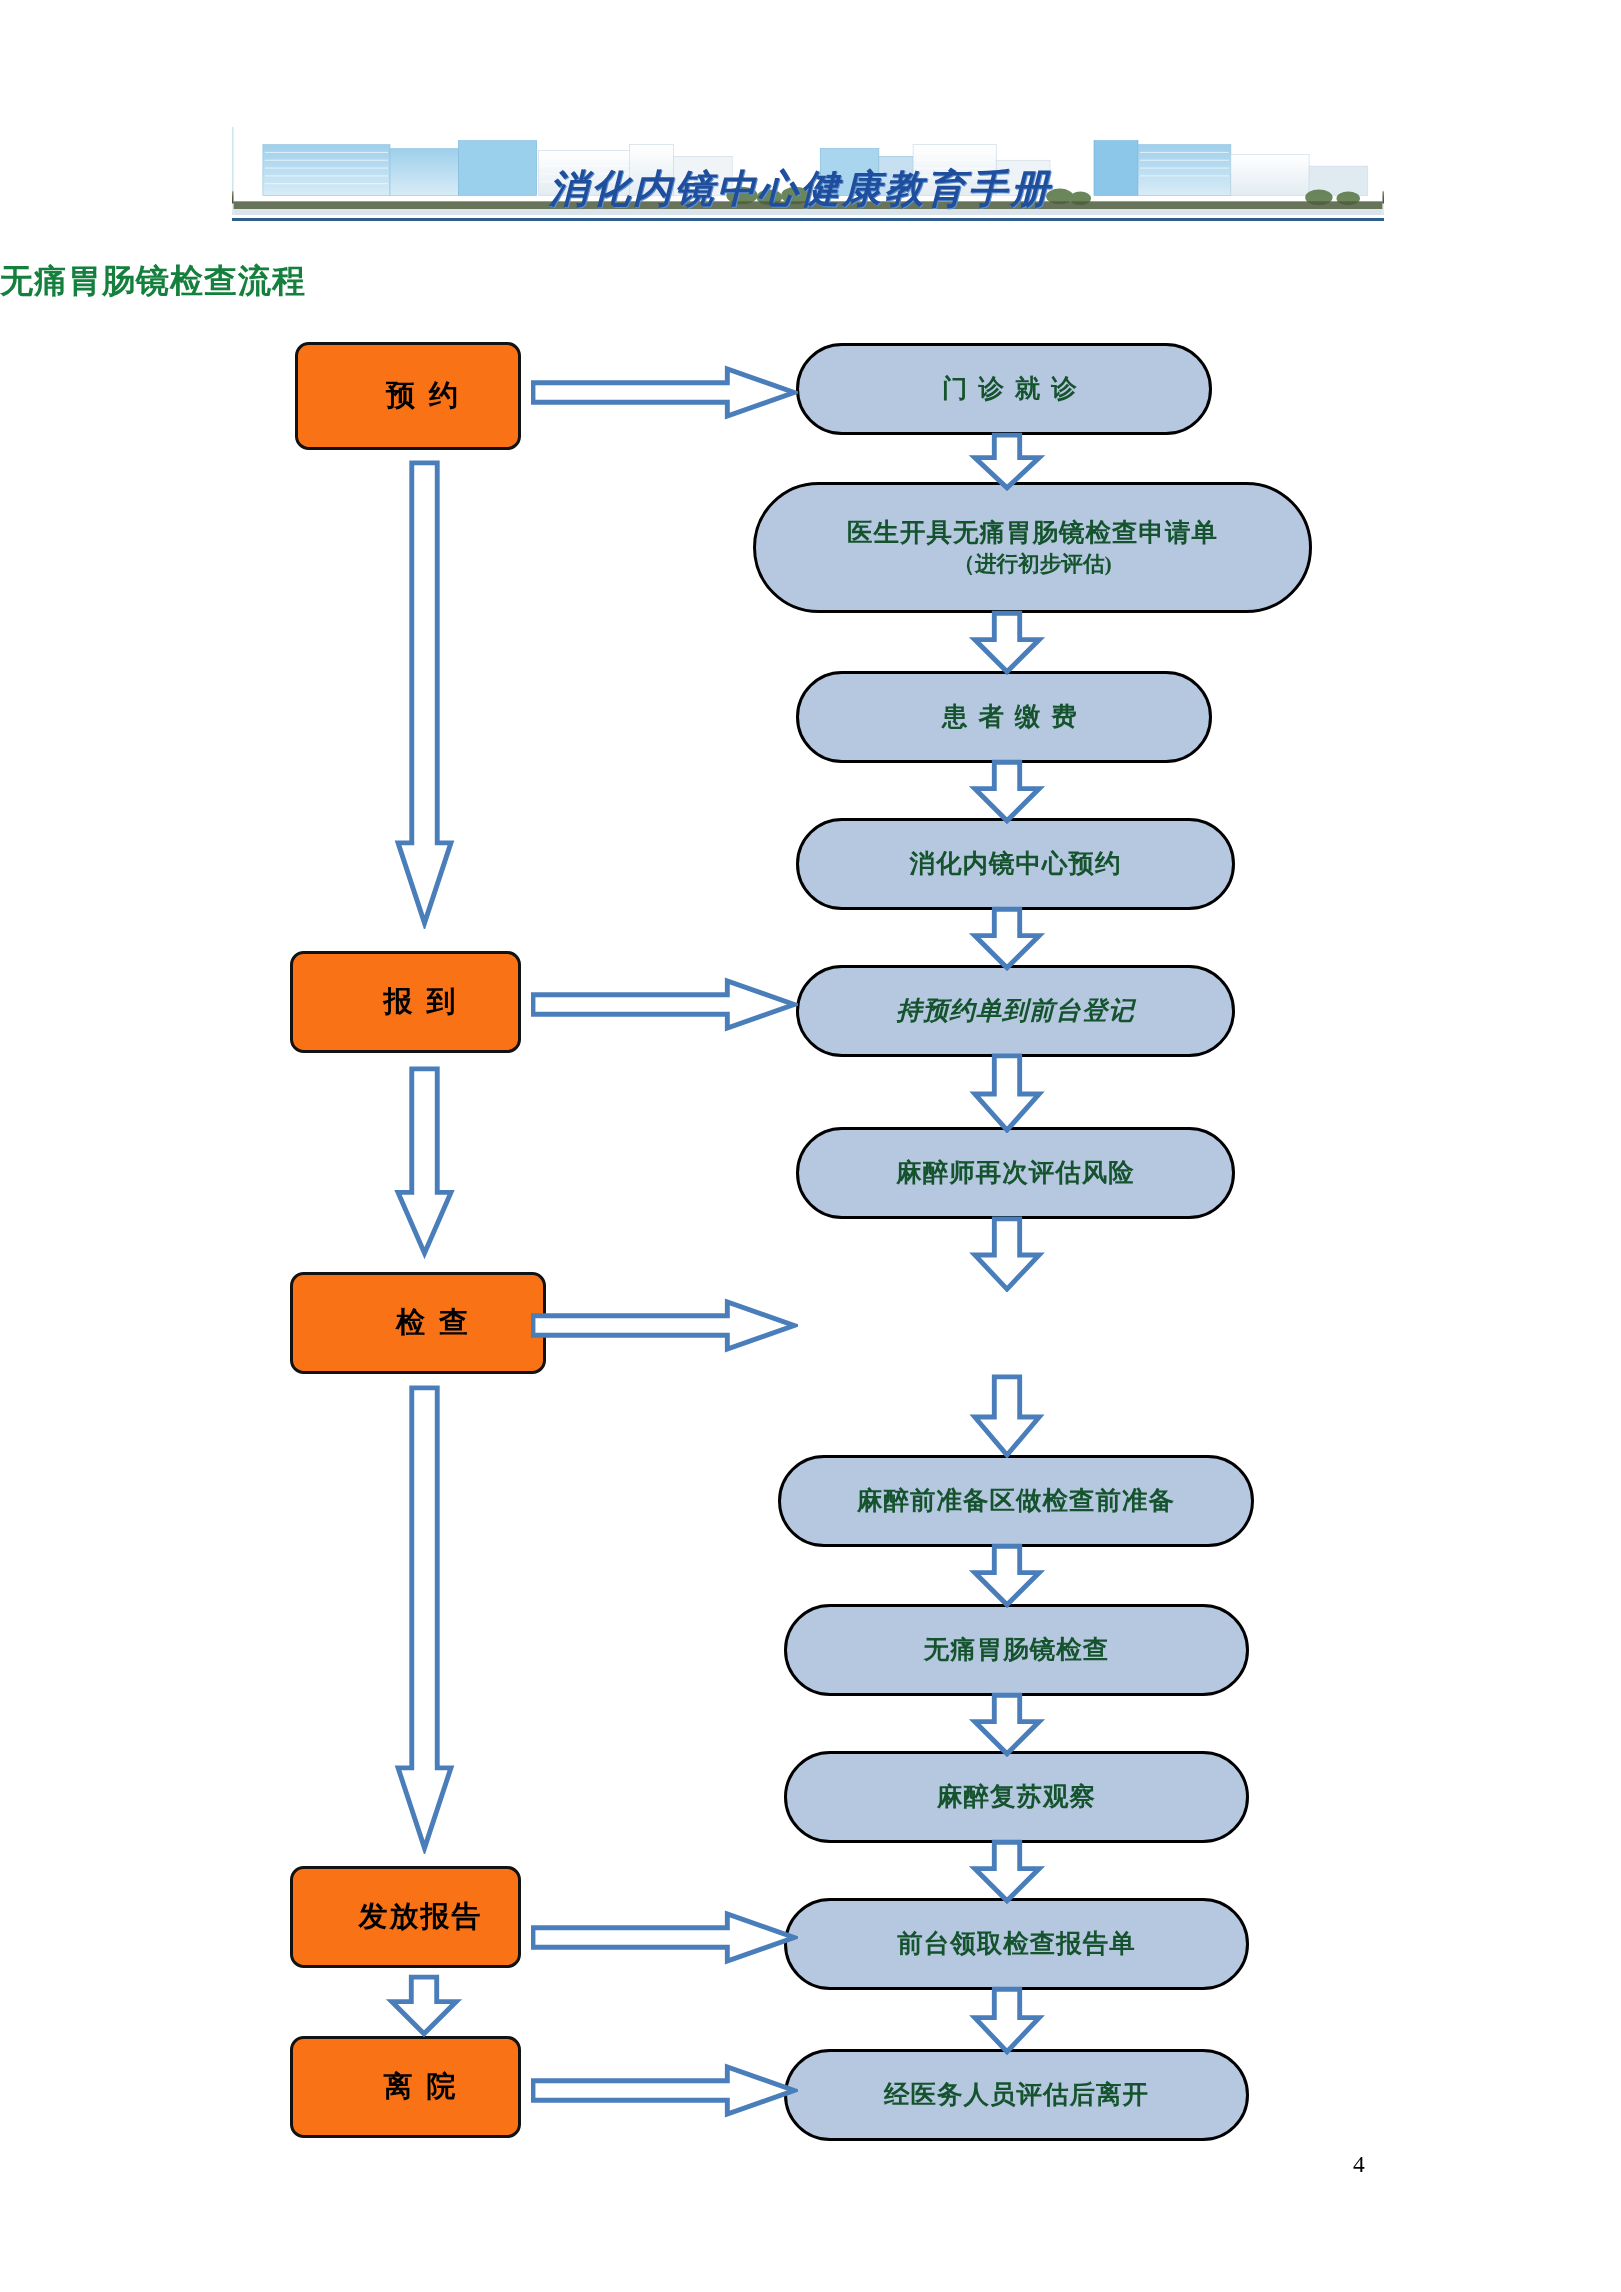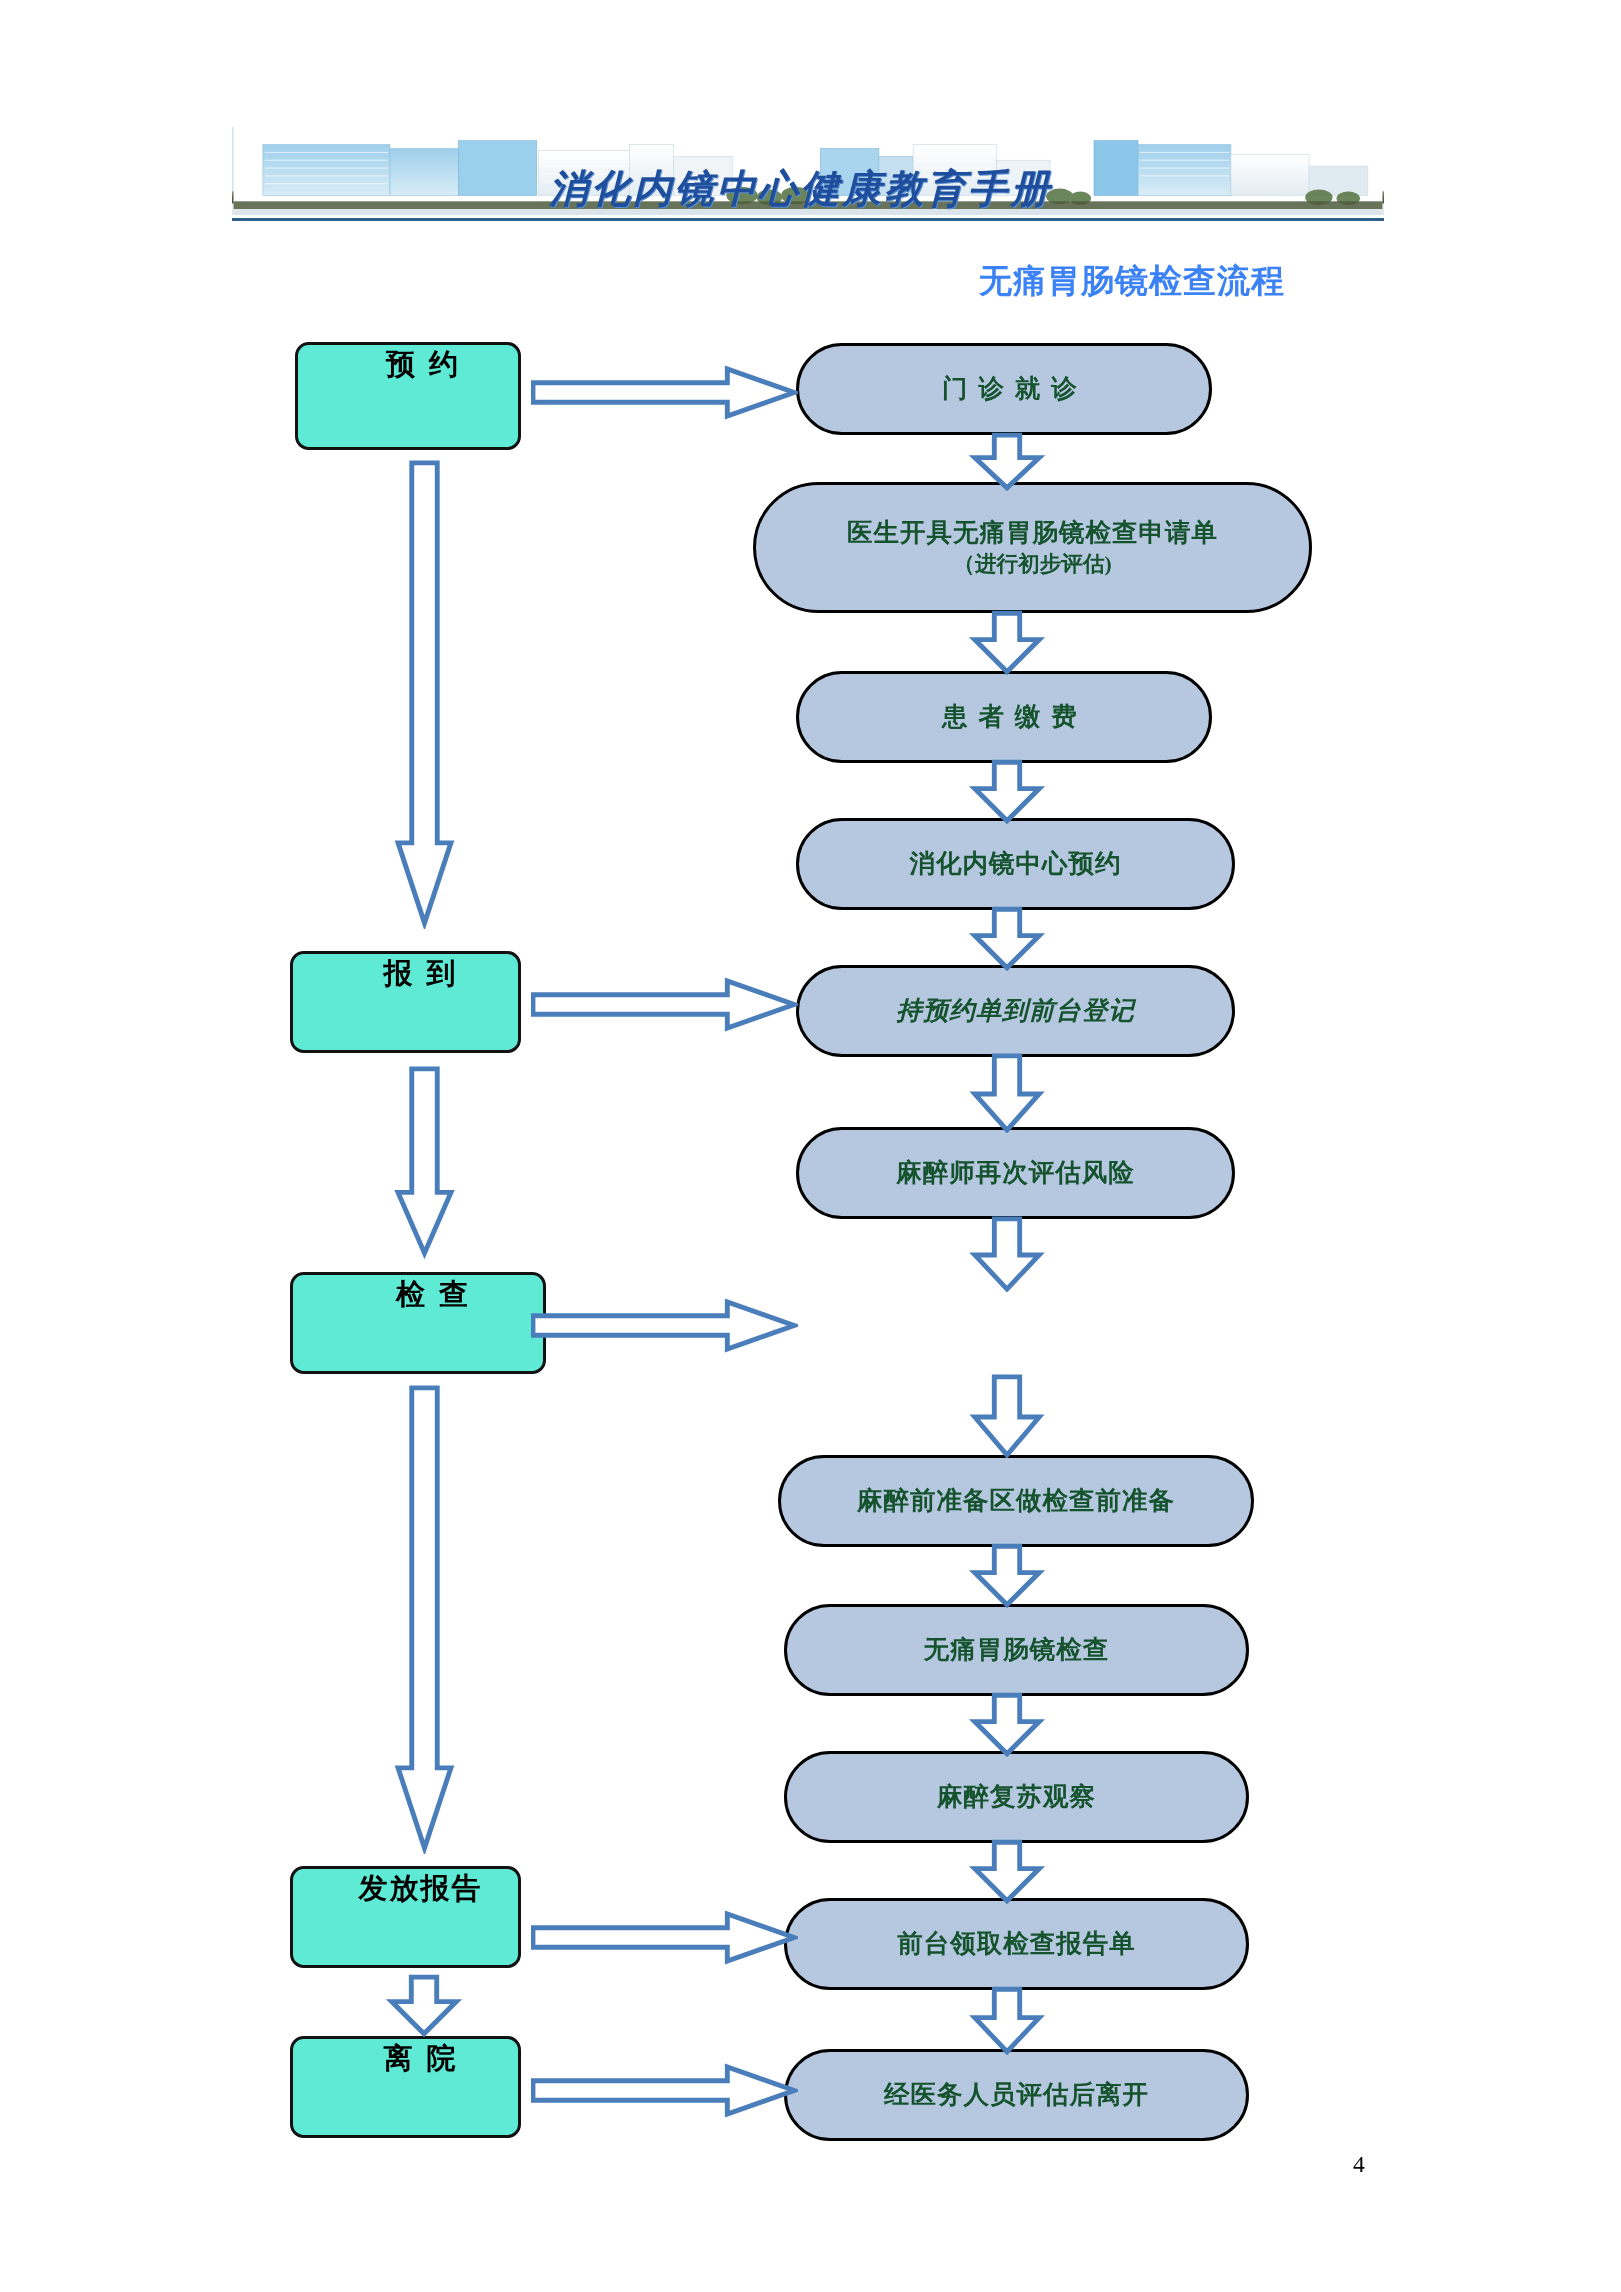--- a/index.html
+++ b/index.html
@@ -42,32 +42,32 @@
   .header-title{
     position:absolute;left:549px;top:74px;width:549px;
     font-family:"Liberation Serif","DejaVu Serif",serif;
     font-size:39px;font-weight:bold;font-style:italic;
     color:#1f4e9c;letter-spacing:2.9px;white-space:nowrap;
     text-shadow:1px 1px 0 #5c8fd0;
   }
 
   
   .doc-title{
-    position:absolute;left:0;top:247px;width:1285px;text-align:right;
+    position:absolute;left:0;top:247px;width:1285px;text-align:left;
     font-family:"DejaVu Sans","Liberation Sans",sans-serif;
-    font-size:33px;font-weight:bold;color:#3b82f6;letter-spacing:1px;
+    font-size:33px;font-weight:bold;color:#15803d;letter-spacing:1px;
   }
 
   
   .stage{
     position:absolute;
-    background:#5eead4;
+    background:#f97316;
     border:3.9px solid #121212;
     border-radius:13.7px;
-    display:flex;justify-content:center;
+    display:flex;align-items:center;justify-content:center;
     font-family:"DejaVu Sans","Liberation Sans",sans-serif;
     font-size:29px;font-weight:bold;color:#000;
     letter-spacing:2px;
     box-sizing:border-box;
     padding-left:30px;
   }
 
   
   .node{
     position:absolute;

